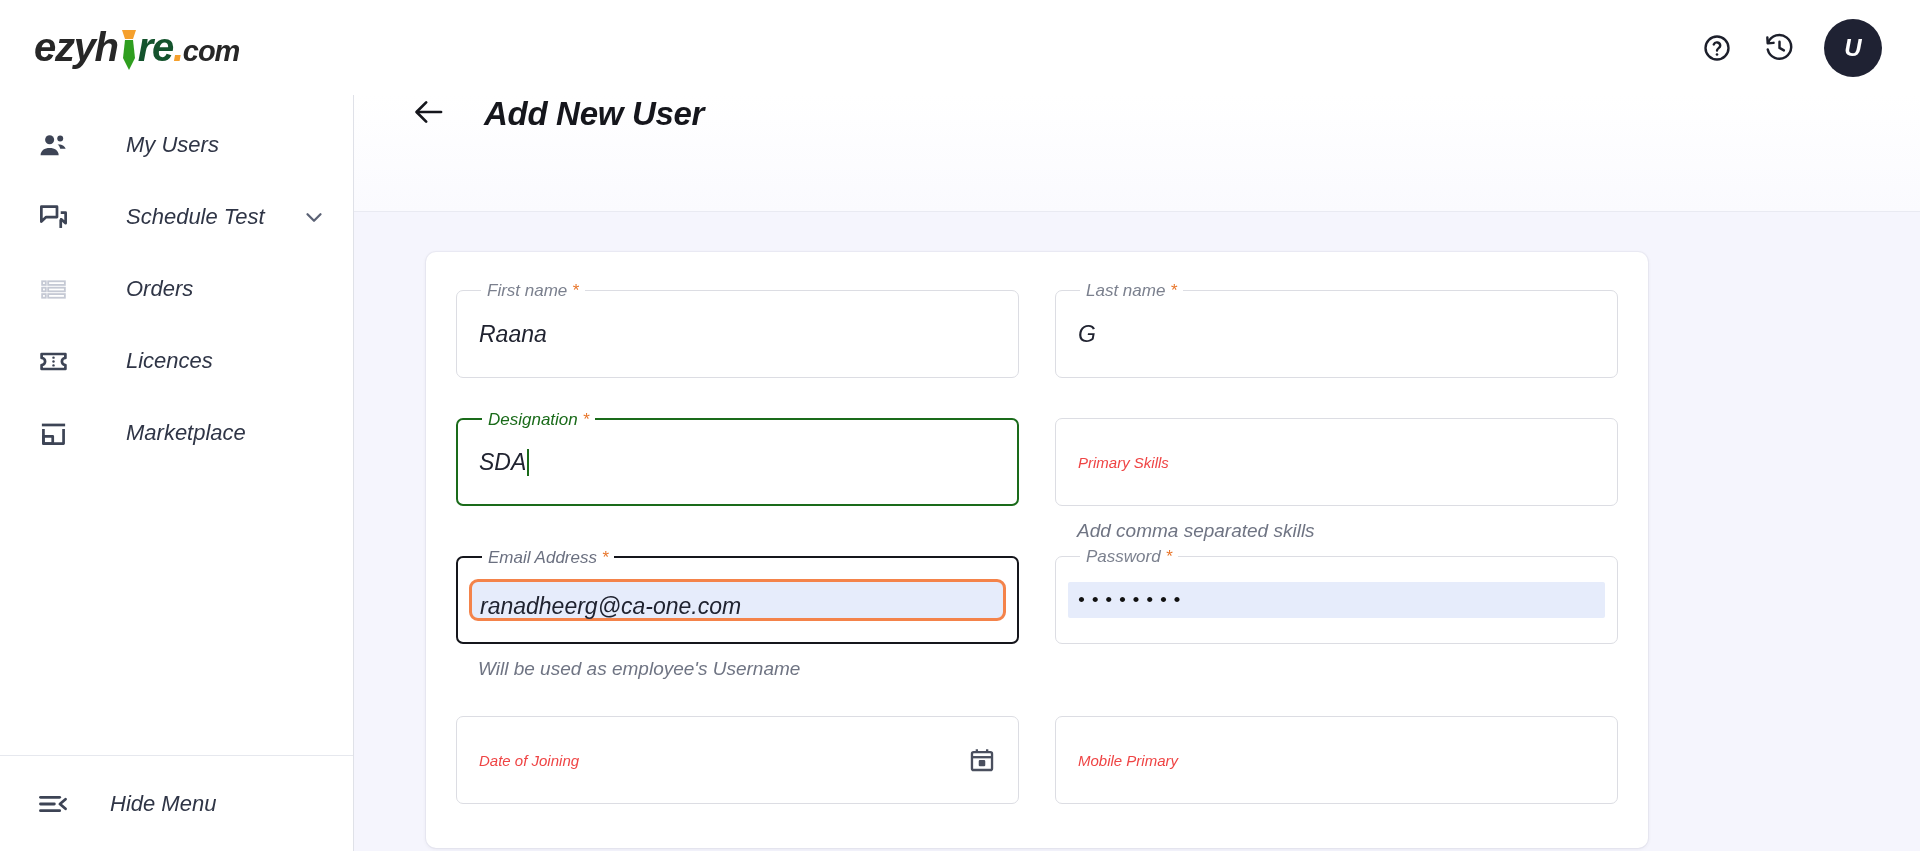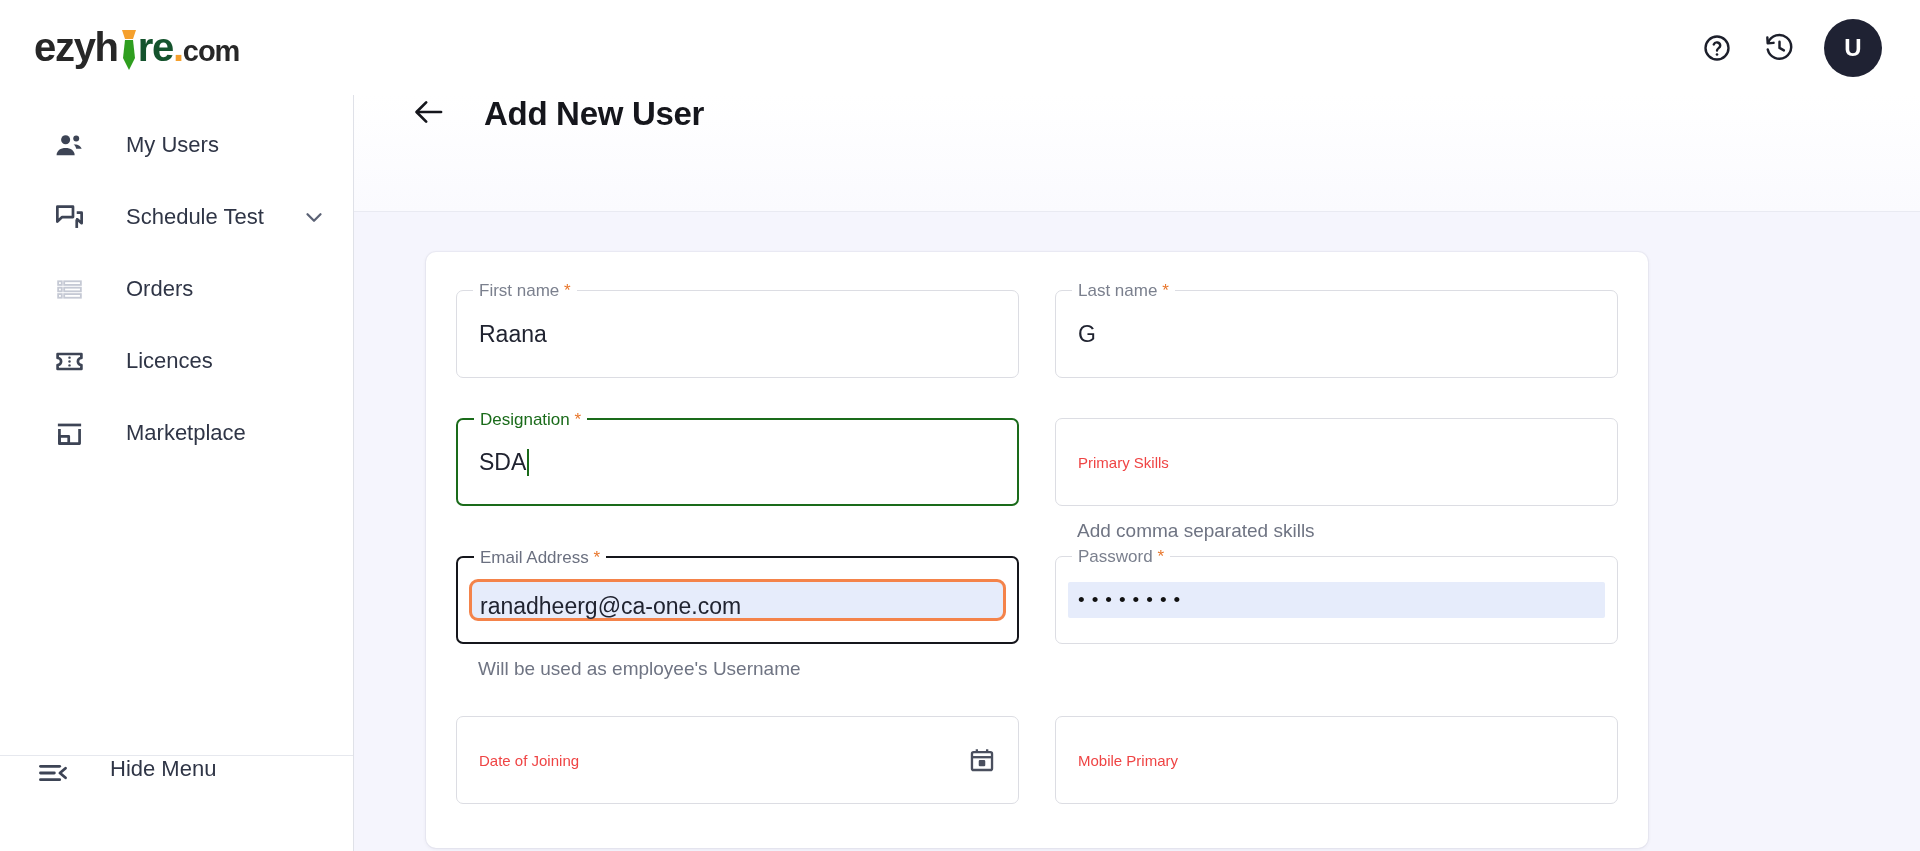--- a/index.html
+++ b/index.html
@@ -3,21 +3,21 @@
 <meta charset="utf-8">
 <title>Add New User</title>
 <style>
   * { box-sizing: border-box; margin: 0; padding: 0; }
   html, body {
     width: 1920px; height: 851px;
     font-family: "Liberation Sans", sans-serif;
     background: #ffffff;
     overflow: hidden;
   }
-  #app { position: relative; width: 1920px; height: 611px; }
+  #app { position: relative; width: 1920px; height: 611px; font-style: italic; }
 
   
   .topbar {
     position: absolute; left: 0; top: 0; width: 1920px; height: 95px;
     background: #ffffff; display: flex; align-items: center;
     z-index: 30;
   }
   .logo {
     margin-left: 34px;
     display: flex; align-items: baseline;
@@ -49,39 +49,39 @@
 
   
   .sidebar {
     position: absolute; left: 0; top: 95px; width: 354px; height: 756px;
     background: #ffffff; border-right: 1px solid #dfe1e8;
     z-index: 20;
   }
   .nav { padding-top: 14px; }
   .nav-item {
     height: 72px; display: flex; align-items: center;
-    padding-left: 52px; padding-right: 26px;
-    cursor: pointer; color: #3d4455;
+    padding-left: 36px; padding-right: 26px;
+    cursor: pointer; color: #3d4455; gap: 16px;
   }
   .nav-ico {
     width: 34px; height: 34px; flex: 0 0 34px;
     display: flex; align-items: center; justify-content: center;
     color: #3d4455;
   }
   .nav-ico.muted { color: #c5c9d4; }
   .nav-label {
     margin-left: 40px; font-size: 22px; color: #2f3546; font-weight: 400;
     white-space: nowrap;
   }
   .nav-chev { margin-left: auto; color: #5b6275; display: flex; }
 
   .sidebar-footer {
     position: absolute; left: 0; bottom: 0; width: 100%;
     border-top: 1px solid #e6e8ee;
-    height: 96px; display: flex; 
+    height: 96px; display: flex; align-items: center;
     padding-left: 36px; cursor: pointer;
   }
   .hide-label { margin-left: 40px; font-size: 22px; color: #2f3546; }
 
   
   .main {
     position: absolute; left: 354px; top: 95px;
     width: 1566px; height: 756px;
     background: #f5f5fd; overflow: hidden;
   }
@@ -112,21 +112,21 @@
   .field { position: relative; margin-bottom: 4px; }
   .fieldbox {
     position: relative; height: 88px; border-radius: 7px;
     border: 1px solid #dcdde3; background: #ffffff;
     display: flex; align-items: center; padding: 0 22px;
   }
   .fieldbox.focused { border: 2px solid #1a6b1a; padding: 0 21px; }
   .fieldbox.hovered { border: 2px solid #15161c; padding: 8px 21px; }
 
   .flabel {
-    position: absolute; top: -11px; left: 16px;
+    position: absolute; top: -11px; left: 24px;
     background: #ffffff; padding: 0 6px;
     font-size: 17px; color: #7b808e; line-height: 22px;
     white-space: nowrap; pointer-events: none;
   }
   .flabel.green { color: #1a6b1a; }
   .flabel.dark { color: #6b7080; }
   .req { color: #e8762b; }
 
   .fvalue { font-size: 23px; color: #202330; line-height: 1; }
   .fplaceholder { font-size: 15px; color: #ef4444; line-height: 1; }

